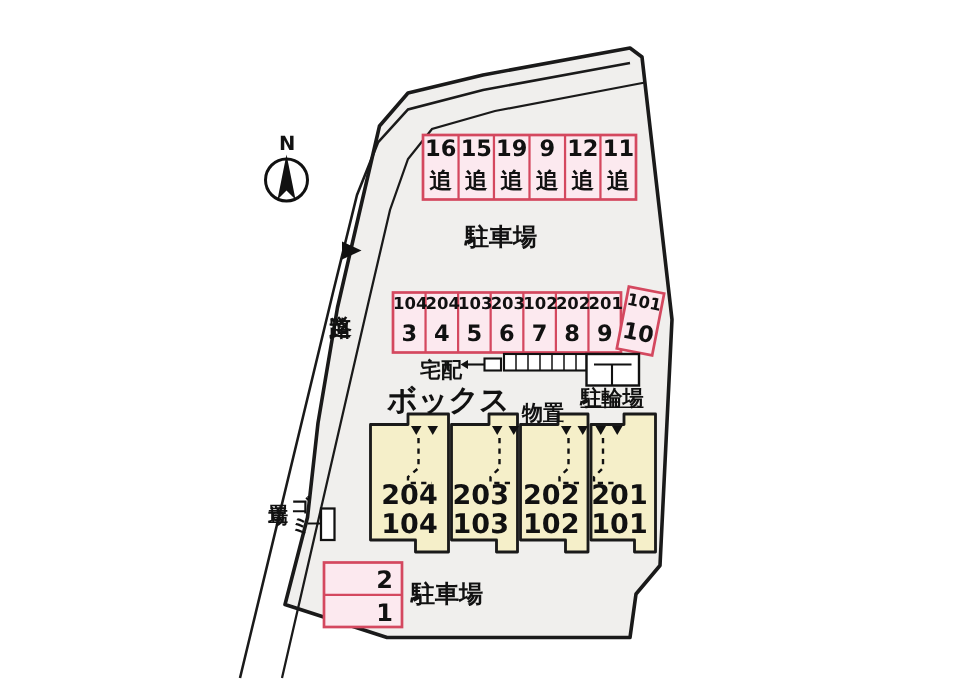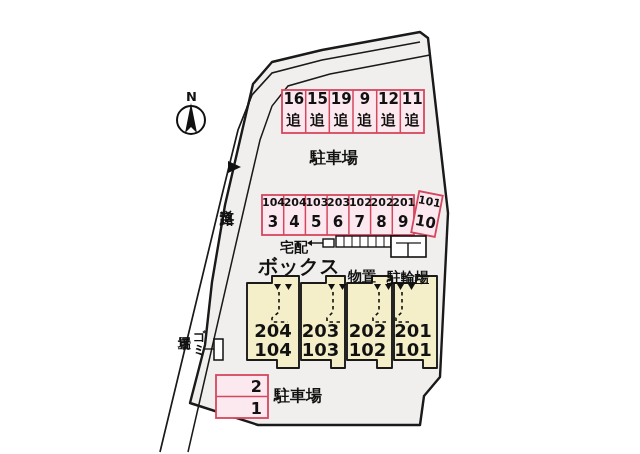--- a/index.html
+++ b/index.html
@@ -191,21 +191,21 @@
   <div style="position:absolute; left:415px; top:193px; width:24px; height:42px; transform:rotate(11deg); transform-origin:12px 21px;">
     <div class="cellnum" style="left:0; top:3px; width:24px; font-size:11px;">101</div>
     <div class="cellnum" style="left:0; top:22px; width:24px; font-size:15px;">10</div>
   </div>
 
   <div class="lbl" style="left:280px; top:240px; font-size:14px;">宅配</div>
   <div class="lbl" style="left:258px; top:256px; font-size:20px;">ボックス</div>
 
   <div class="lbl" style="left:348px; top:249px; font-size:14px;margin-top:20px;">物置</div>
 
-  <div class="lbl" style="left:387px; top:270px; font-size:14px;text-decoration:underline;">駐輪場</div>
+  <div class="lbl" style="left:387px; top:259px; font-size:14px;text-decoration:underline;">駐輪場</div>
 
   <div class="lbl vert" style="left:193px; top:320px; font-size:13px;">ゴミ</div>
   <div class="lbl vert" style="left:178px; top:326px; font-size:13px;">置場</div>
 
   <div class="cellnum" style="left:247px; top:322px; width:52px; font-size:18px;">204</div>
   <div class="cellnum" style="left:247px; top:341px; width:52px; font-size:18px;">104</div>
   <div class="cellnum" style="left:296px; top:322px; width:49px; font-size:18px;">203</div>
   <div class="cellnum" style="left:296px; top:341px; width:49px; font-size:18px;">103</div>
   <div class="cellnum" style="left:343px; top:322px; width:49px; font-size:18px;">202</div>
   <div class="cellnum" style="left:343px; top:341px; width:49px; font-size:18px;">102</div>

